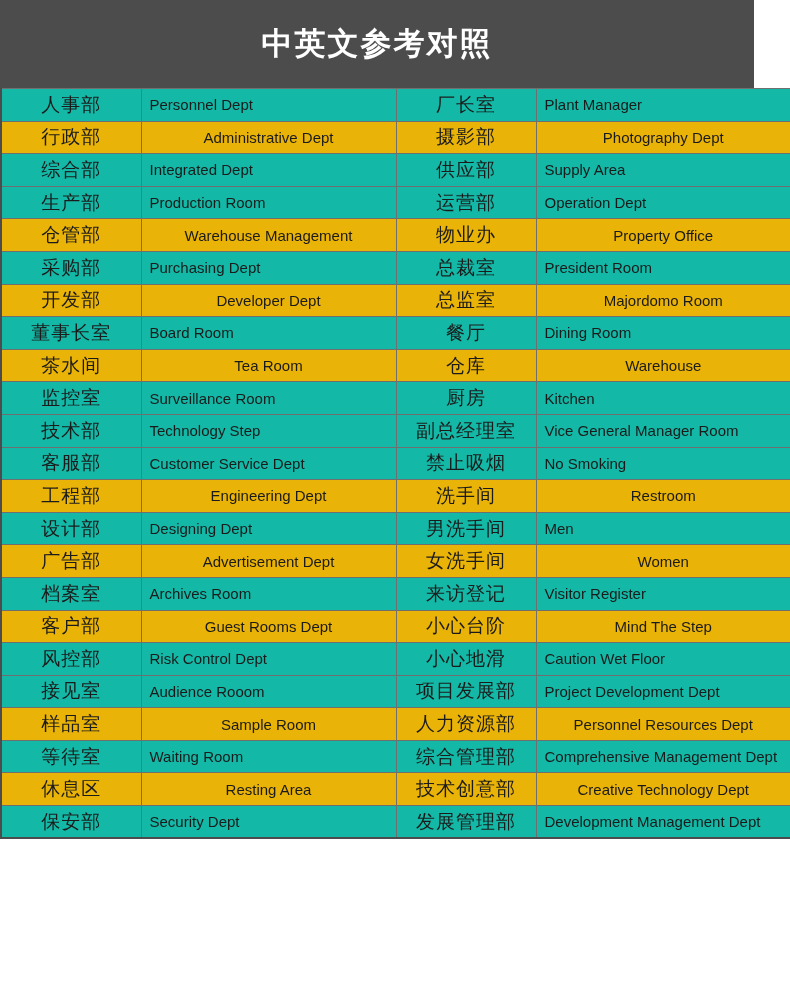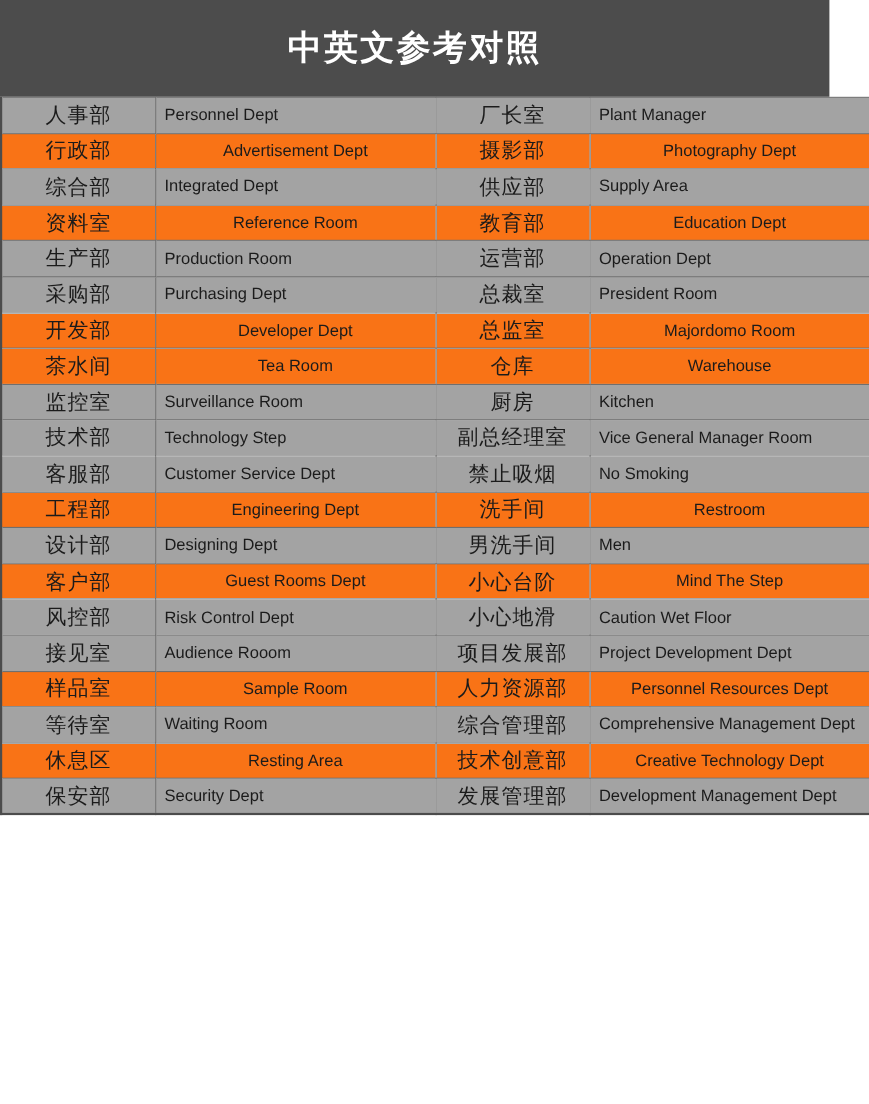--- a/index.html
+++ b/index.html
@@ -57,24 +57,24 @@
     font-family: "DejaVu Sans", "Liberation Sans", sans-serif;
     letter-spacing: 1px;
   }
   .col-en {
     width: 255px;
     text-align: left;
     font-size: 15px;
     font-family: Liberation Sans, sans-serif;
   }
   .row-yellow td {
-    background: #a3a3a3;
+    background: #14b8a6;
   }
   .row-green td {
-    background: #f97316;
+    background: #eab308;
     text-align: center;
   }
   .cn-text, .en-text {
     display: block;
     color: #1b1b1b;
   }
 </style>
 </head>
 <body>
 
@@ -98,181 +98,223 @@
           </td>
           <td class="col-en">
             <span class="en-text">Plant Manager</span>
           </td>
         </tr>
         <tr class="row-green">
           <td class="col-cn">
             <span class="cn-text">行政部</span>
           </td>
           <td class="col-en">
+            <span class="en-text">Administrative Dept</span>
+          </td>
+          <td class="col-cn">
+            <span class="cn-text">摄影部</span>
+          </td>
+          <td class="col-en">
+            <span class="en-text">Photography Dept</span>
+          </td>
+        </tr>
+        <tr class="row-yellow">
+          <td class="col-cn">
+            <span class="cn-text">综合部</span>
+          </td>
+          <td class="col-en">
+            <span class="en-text">Integrated Dept</span>
+          </td>
+          <td class="col-cn">
+            <span class="cn-text">供应部</span>
+          </td>
+          <td class="col-en">
+            <span class="en-text">Supply Area</span>
+          </td>
+        </tr>
+        <tr class="row-yellow">
+          <td class="col-cn">
+            <span class="cn-text">生产部</span>
+          </td>
+          <td class="col-en">
+            <span class="en-text">Production Room</span>
+          </td>
+          <td class="col-cn">
+            <span class="cn-text">运营部</span>
+          </td>
+          <td class="col-en">
+            <span class="en-text">Operation Dept</span>
+          </td>
+        </tr>
+        <tr class="row-green">
+          <td class="col-cn">
+            <span class="cn-text">仓管部</span>
+          </td>
+          <td class="col-en">
+            <span class="en-text">Warehouse Management</span>
+          </td>
+          <td class="col-cn">
+            <span class="cn-text">物业办</span>
+          </td>
+          <td class="col-en">
+            <span class="en-text">Property Office</span>
+          </td>
+        </tr>
+        <tr class="row-yellow">
+          <td class="col-cn">
+            <span class="cn-text">采购部</span>
+          </td>
+          <td class="col-en">
+            <span class="en-text">Purchasing Dept</span>
+          </td>
+          <td class="col-cn">
+            <span class="cn-text">总裁室</span>
+          </td>
+          <td class="col-en">
+            <span class="en-text">President Room</span>
+          </td>
+        </tr>
+        <tr class="row-green">
+          <td class="col-cn">
+            <span class="cn-text">开发部</span>
+          </td>
+          <td class="col-en">
+            <span class="en-text">Developer Dept</span>
+          </td>
+          <td class="col-cn">
+            <span class="cn-text">总监室</span>
+          </td>
+          <td class="col-en">
+            <span class="en-text">Majordomo Room</span>
+          </td>
+        </tr>
+        <tr class="row-yellow">
+          <td class="col-cn">
+            <span class="cn-text">董事长室</span>
+          </td>
+          <td class="col-en">
+            <span class="en-text">Board Room</span>
+          </td>
+          <td class="col-cn">
+            <span class="cn-text">餐厅</span>
+          </td>
+          <td class="col-en">
+            <span class="en-text">Dining Room</span>
+          </td>
+        </tr>
+        <tr class="row-green">
+          <td class="col-cn">
+            <span class="cn-text">茶水间</span>
+          </td>
+          <td class="col-en">
+            <span class="en-text">Tea Room</span>
+          </td>
+          <td class="col-cn">
+            <span class="cn-text">仓库</span>
+          </td>
+          <td class="col-en">
+            <span class="en-text">Warehouse</span>
+          </td>
+        </tr>
+        <tr class="row-yellow">
+          <td class="col-cn">
+            <span class="cn-text">监控室</span>
+          </td>
+          <td class="col-en">
+            <span class="en-text">Surveillance Room</span>
+          </td>
+          <td class="col-cn">
+            <span class="cn-text">厨房</span>
+          </td>
+          <td class="col-en">
+            <span class="en-text">Kitchen</span>
+          </td>
+        </tr>
+        <tr class="row-yellow">
+          <td class="col-cn">
+            <span class="cn-text">技术部</span>
+          </td>
+          <td class="col-en">
+            <span class="en-text">Technology Step</span>
+          </td>
+          <td class="col-cn">
+            <span class="cn-text">副总经理室</span>
+          </td>
+          <td class="col-en">
+            <span class="en-text">Vice General Manager Room</span>
+          </td>
+        </tr>
+        <tr class="row-yellow">
+          <td class="col-cn">
+            <span class="cn-text">客服部</span>
+          </td>
+          <td class="col-en">
+            <span class="en-text">Customer Service Dept</span>
+          </td>
+          <td class="col-cn">
+            <span class="cn-text">禁止吸烟</span>
+          </td>
+          <td class="col-en">
+            <span class="en-text">No Smoking</span>
+          </td>
+        </tr>
+        <tr class="row-green">
+          <td class="col-cn">
+            <span class="cn-text">工程部</span>
+          </td>
+          <td class="col-en">
+            <span class="en-text">Engineering Dept</span>
+          </td>
+          <td class="col-cn">
+            <span class="cn-text">洗手间</span>
+          </td>
+          <td class="col-en">
+            <span class="en-text">Restroom</span>
+          </td>
+        </tr>
+        <tr class="row-yellow">
+          <td class="col-cn">
+            <span class="cn-text">设计部</span>
+          </td>
+          <td class="col-en">
+            <span class="en-text">Designing Dept</span>
+          </td>
+          <td class="col-cn">
+            <span class="cn-text">男洗手间</span>
+          </td>
+          <td class="col-en">
+            <span class="en-text">Men</span>
+          </td>
+        </tr>
+        <tr class="row-green">
+          <td class="col-cn">
+            <span class="cn-text">广告部</span>
+          </td>
+          <td class="col-en">
             <span class="en-text">Advertisement Dept</span>
           </td>
           <td class="col-cn">
-            <span class="cn-text">摄影部</span>
-          </td>
-          <td class="col-en">
-            <span class="en-text">Photography Dept</span>
-          </td>
-        </tr>
-        <tr class="row-yellow">
-          <td class="col-cn">
-            <span class="cn-text">综合部</span>
-          </td>
-          <td class="col-en">
-            <span class="en-text">Integrated Dept</span>
-          </td>
-          <td class="col-cn">
-            <span class="cn-text">供应部</span>
-          </td>
-          <td class="col-en">
-            <span class="en-text">Supply Area</span>
-          </td>
-        </tr>
-        <tr class="row-green">
-          <td class="col-cn">
-            <span class="cn-text">资料室</span>
-          </td>
-          <td class="col-en">
-            <span class="en-text">Reference Room</span>
-          </td>
-          <td class="col-cn">
-            <span class="cn-text">教育部</span>
-          </td>
-          <td class="col-en">
-            <span class="en-text">Education Dept</span>
-          </td>
-        </tr>
-        <tr class="row-yellow">
-          <td class="col-cn">
-            <span class="cn-text">生产部</span>
-          </td>
-          <td class="col-en">
-            <span class="en-text">Production Room</span>
-          </td>
-          <td class="col-cn">
-            <span class="cn-text">运营部</span>
-          </td>
-          <td class="col-en">
-            <span class="en-text">Operation Dept</span>
-          </td>
-        </tr>
-        <tr class="row-yellow">
-          <td class="col-cn">
-            <span class="cn-text">采购部</span>
-          </td>
-          <td class="col-en">
-            <span class="en-text">Purchasing Dept</span>
-          </td>
-          <td class="col-cn">
-            <span class="cn-text">总裁室</span>
-          </td>
-          <td class="col-en">
-            <span class="en-text">President Room</span>
-          </td>
-        </tr>
-        <tr class="row-green">
-          <td class="col-cn">
-            <span class="cn-text">开发部</span>
-          </td>
-          <td class="col-en">
-            <span class="en-text">Developer Dept</span>
-          </td>
-          <td class="col-cn">
-            <span class="cn-text">总监室</span>
-          </td>
-          <td class="col-en">
-            <span class="en-text">Majordomo Room</span>
-          </td>
-        </tr>
-        <tr class="row-green">
-          <td class="col-cn">
-            <span class="cn-text">茶水间</span>
-          </td>
-          <td class="col-en">
-            <span class="en-text">Tea Room</span>
-          </td>
-          <td class="col-cn">
-            <span class="cn-text">仓库</span>
-          </td>
-          <td class="col-en">
-            <span class="en-text">Warehouse</span>
-          </td>
-        </tr>
-        <tr class="row-yellow">
-          <td class="col-cn">
-            <span class="cn-text">监控室</span>
-          </td>
-          <td class="col-en">
-            <span class="en-text">Surveillance Room</span>
-          </td>
-          <td class="col-cn">
-            <span class="cn-text">厨房</span>
-          </td>
-          <td class="col-en">
-            <span class="en-text">Kitchen</span>
-          </td>
-        </tr>
-        <tr class="row-yellow">
-          <td class="col-cn">
-            <span class="cn-text">技术部</span>
-          </td>
-          <td class="col-en">
-            <span class="en-text">Technology Step</span>
-          </td>
-          <td class="col-cn">
-            <span class="cn-text">副总经理室</span>
-          </td>
-          <td class="col-en">
-            <span class="en-text">Vice General Manager Room</span>
-          </td>
-        </tr>
-        <tr class="row-yellow">
-          <td class="col-cn">
-            <span class="cn-text">客服部</span>
-          </td>
-          <td class="col-en">
-            <span class="en-text">Customer Service Dept</span>
-          </td>
-          <td class="col-cn">
-            <span class="cn-text">禁止吸烟</span>
-          </td>
-          <td class="col-en">
-            <span class="en-text">No Smoking</span>
-          </td>
-        </tr>
-        <tr class="row-green">
-          <td class="col-cn">
-            <span class="cn-text">工程部</span>
-          </td>
-          <td class="col-en">
-            <span class="en-text">Engineering Dept</span>
-          </td>
-          <td class="col-cn">
-            <span class="cn-text">洗手间</span>
-          </td>
-          <td class="col-en">
-            <span class="en-text">Restroom</span>
-          </td>
-        </tr>
-        <tr class="row-yellow">
-          <td class="col-cn">
-            <span class="cn-text">设计部</span>
-          </td>
-          <td class="col-en">
-            <span class="en-text">Designing Dept</span>
-          </td>
-          <td class="col-cn">
-            <span class="cn-text">男洗手间</span>
-          </td>
-          <td class="col-en">
-            <span class="en-text">Men</span>
+            <span class="cn-text">女洗手间</span>
+          </td>
+          <td class="col-en">
+            <span class="en-text">Women</span>
+          </td>
+        </tr>
+        <tr class="row-yellow">
+          <td class="col-cn">
+            <span class="cn-text">档案室</span>
+          </td>
+          <td class="col-en">
+            <span class="en-text">Archives Room</span>
+          </td>
+          <td class="col-cn">
+            <span class="cn-text">来访登记</span>
+          </td>
+          <td class="col-en">
+            <span class="en-text">Visitor Register</span>
           </td>
         </tr>
         <tr class="row-green">
           <td class="col-cn">
             <span class="cn-text">客户部</span>
           </td>
           <td class="col-en">
             <span class="en-text">Guest Rooms Dept</span>
           </td>
           <td class="col-cn">

